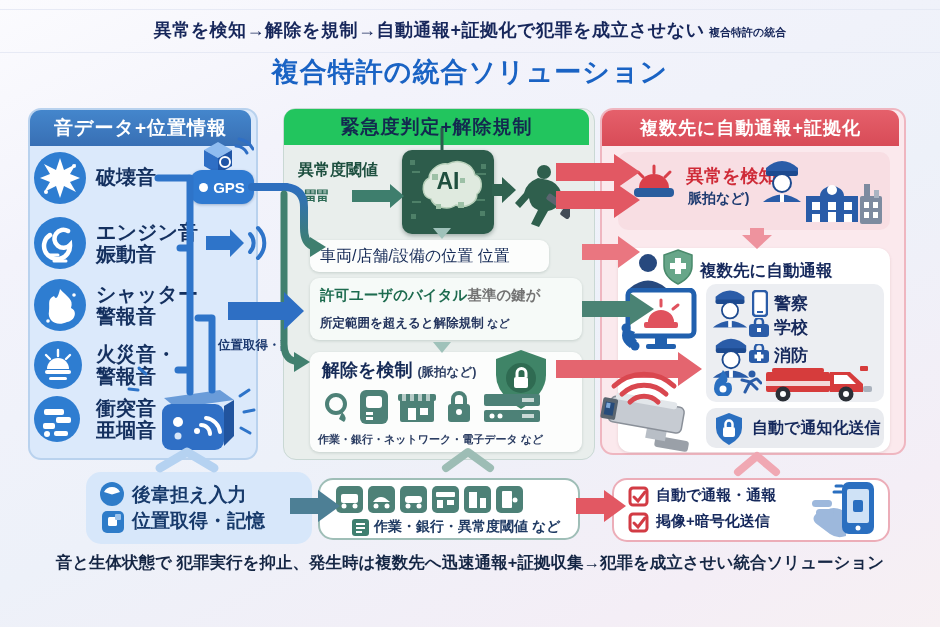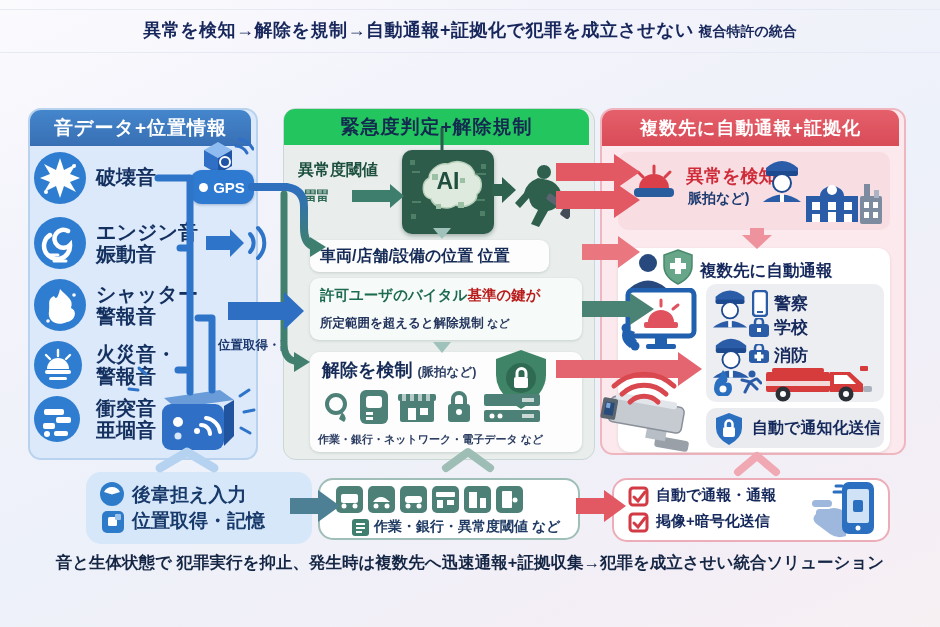--- a/index.html
+++ b/index.html
@@ -4,21 +4,21 @@
 <style>
   *{box-sizing:border-box;margin:0;padding:0}
   html,body{width:940px;height:627px}
   body{font-family:"Liberation Sans","DejaVu Sans",sans-serif;}
   .canvas{position:relative;width:940px;height:627px;overflow:hidden;
     background:linear-gradient(155deg,#fbfbfe 0%,#f3f3fb 25%,#edf1f9 55%,#f4eef6 85%,#f7f0f3 100%);}
   .abs{position:absolute}
   .hairline{position:absolute;left:0;width:940px;height:1px;background:#e2e6f2;opacity:.8}
   .title-wrap{position:absolute;left:0;top:18px;width:940px;text-align:center;color:#17275b;font-weight:bold;white-space:nowrap}
   .title-main{font-size:18px;letter-spacing:.5px}
-  .title-suffix{font-size:14px}
+  .title-suffix{font-size:11px}
   .subtitle{position:absolute;left:0;top:54px;width:940px;text-align:center;color:#1a63c4;font-weight:bold;font-size:27px;letter-spacing:1px}
   .panel{position:absolute;border-radius:13px}
   .panel-head{position:absolute;left:0;top:0;right:5px;height:36px;border-radius:11px 11px 0 0;display:flex;align-items:center;justify-content:center;font-weight:bold;font-size:19px;letter-spacing:1px}
   .p-left{left:28px;top:108px;width:230px;height:352px;background:#dbe9fb;border:2px solid #b9d2ee}
   .p-left .panel-head{background:linear-gradient(180deg,#4486cc,#386fb4);color:#fff}
   .p-mid{left:283px;top:108px;width:312px;height:352px;background:#e9eeec;border:1.5px solid #c9d8d4}
   .p-mid .panel-head{background:#22c55e;color:#13294f}
   .p-right{left:600px;top:108px;width:306px;height:347px;background:#fbe9ed;border:2px solid #efb6c0}
   .p-right .panel-head{background:linear-gradient(180deg,#e5606b,#d84b57);color:#fff;font-size:18px}
   .item-label{position:absolute;color:#14305f;font-weight:bold;font-size:20px;line-height:22px;white-space:nowrap}
@@ -28,26 +28,26 @@
   .bbox{position:absolute;border-radius:15px}
   .bl-box{left:86px;top:472px;width:226px;height:72px;background:#d7e7fa}
   .bl-row{position:absolute;color:#173a6b;font-weight:bold;font-size:19px;white-space:nowrap}
   .bm-box{left:318px;top:478px;width:262px;height:62px;background:#ffffff;border:2px solid #9fbeb7}
   .br-box{left:612px;top:478px;width:278px;height:64px;background:#ffffff;border:2px solid #ecadb8}
   .thr-label{position:absolute;left:298px;top:160px;color:#1d4f3f;font-weight:bold;font-size:16px;white-space:nowrap}
   .thr-sub{position:absolute;left:304px;top:187px;color:#2f6b57;font-weight:bold;font-size:13px;letter-spacing:-1px}
   .ai-box{position:absolute;left:402px;top:150px;width:92px;height:84px;background:#2d5c4b;border-radius:10px;box-shadow:0 2px 4px rgba(20,50,40,.35)}
   .ai-text{position:absolute;left:402px;top:168px;width:92px;text-align:center;color:#1f4f3e;font-weight:bold;font-size:23px}
   .wbox{position:absolute;background:#fcfdfc;border-radius:9px;box-shadow:0 1px 3px rgba(40,70,60,.18)}
-  .mid-b1{left:310px;top:240px;width:239px;height:32px;display:flex;align-items:center;padding-left:10px;color:#152a56;font-weight:bold;font-size:16px;white-space:nowrap}
+  .mid-b1{left:310px;top:240px;width:239px;height:32px;display:flex;align-items:center;padding-left:10px;color:#152a56;font-weight:normal;font-size:16px;white-space:nowrap}
   .mid-b2{left:310px;top:278px;width:272px;height:62px;padding:8px 10px;background:#f6faf8}
   .mid-b3{left:310px;top:352px;width:272px;height:100px}
   .v-l1{font-size:14.5px;font-weight:bold;white-space:nowrap}
   .v-l1 .em{color:#1d6b4f}
-  .v-l1 .rest{color:#b91c1c}
+  .v-l1 .rest{color:#737373}
   .v-l2{margin-top:10px;font-size:12.5px;color:#24355e;font-weight:bold;white-space:nowrap}
   .v-l2 .sfx{font-size:11px}
   .unlock-title{position:absolute;left:322px;top:358px;color:#152a56;font-weight:bold;font-size:18px;white-space:nowrap}
   .unlock-paren{font-size:12.5px;font-weight:bold;color:#2c3e63}
   .unlock-cap{position:absolute;left:318px;top:432px;width:260px;color:#2c3e63;font-weight:bold;font-size:11px;white-space:nowrap}
   .rb1{left:618px;top:152px;width:272px;height:78px;background:#f8dee3;border-radius:10px}
   .detect-title{position:absolute;left:686px;top:164px;color:#cf2b38;font-weight:bold;font-size:18px;white-space:nowrap}
   .detect-sub{position:absolute;left:688px;top:190px;color:#1d3a70;font-weight:bold;font-size:14px;white-space:nowrap}
   .rb2{left:618px;top:248px;width:272px;height:204px;background:#ffffff;border-radius:12px;box-shadow:0 1px 3px rgba(120,60,70,.15)}
   .report-title{position:absolute;left:700px;top:260px;color:#16295c;font-weight:bold;font-size:16.5px;white-space:nowrap}
@@ -66,20 +66,21 @@
 
 <div class="canvas">
 
   <div class="hairline" style="top:9px"></div>
   <div class="hairline" style="top:52px"></div>
 
   <div class="title-wrap">
     <span class="title-main">異常を検知→解除を規制→自動通報+証拠化で犯罪を成立させない</span>
     <span class="title-suffix">複合特許の統合</span>
   </div>
+  <div class="subtitle">複合特許の統合ソリューション</div>
 
   <div class="panel p-left">
     <div class="panel-head">音データ+位置情報</div>
   </div>
 
   <svg class="abs" style="left:34px;top:152px" width="52" height="52">
     <circle cx="26" cy="26" r="26" fill="#2e7dd1"></circle>
     <polygon points="26,6 30,18 42,12 36,22 46,26 36,30 42,40 30,34 26,46 22,34 10,40 16,30 6,26 16,22 10,12 22,18" fill="#fff"></polygon>
     <circle cx="40" cy="14" r="2" fill="#fff"></circle>
       <circle cx="12" cy="40" r="2" fill="#fff"></circle>

